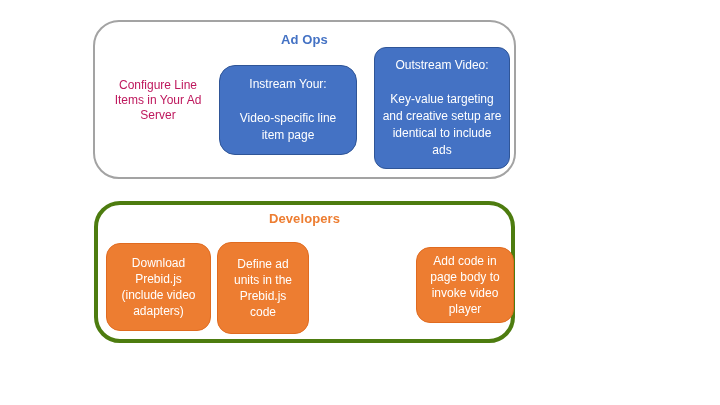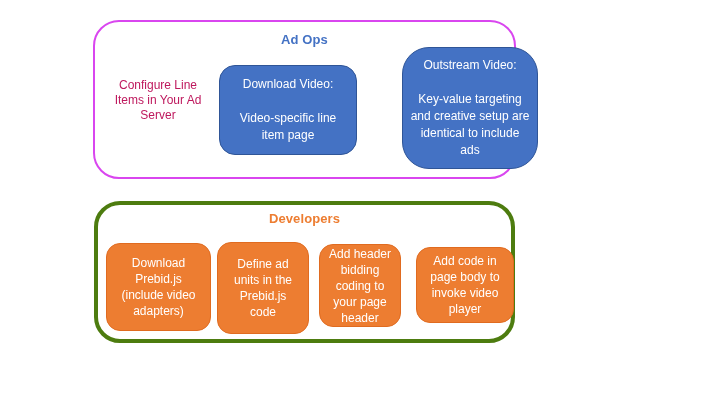--- a/index.html
+++ b/index.html
@@ -23,21 +23,21 @@
   
   .group {
     position: absolute;
     background: #ffffff;
     border-radius: 26px;
     box-sizing: border-box;
   }
   .group.adops {
     left: 93px; top: 20px;
     width: 423px; height: 159px;
-    border: 2px solid #d946ef;
+    border: 2px solid #a3a3a3;
   }
   .group.developers {
     left: 94px; top: 201px;
     width: 421px; height: 142px;
     border: 4px solid #4d7c0f;
   }
   .group-title {
     position: absolute;
     left: 0; right: 0;
     text-align: center;
@@ -76,23 +76,22 @@
   }
   .node.instream {
     left: 124px; top: 43px;
     width: 138px; height: 90px;
     border-radius: 16px;
     padding: 4px 8px;
   }
   .node.outstream {
     left: 279px; top: 25px;
     width: 136px; height: 122px;
-    border-radius: 27px;
+    border-radius: 12px;
     padding: 0 7px;
-    margin-left: 28px;
   }
   .node-heading { margin-bottom: 17px; }
 
   
   .step {
     position: absolute;
     background: #ED7D31;
     border: 1px solid #E06B20;
     color: #ffffff;
     box-sizing: border-box;
@@ -113,35 +112,34 @@
 <body>
 
 <div class="canvas">
 
   <div class="group adops">
     <div class="group-title">Ad Ops</div>
 
     <div class="side-note">Configure Line Items in Your Ad Server</div>
 
     <div class="node instream">
-      <div class="node-heading">Download Video:</div>
+      <div class="node-heading">Instream Your:</div>
       <div class="node-body">Video-specific line item page</div>
     </div>
 
     <div class="node outstream">
       <div class="node-heading">Outstream Video:</div>
       <div class="node-body">Key-value targeting and creative setup are identical to include ads</div>
     </div>
   </div>
 
   <div class="group developers">
     <div class="group-title">Developers</div>
 
     <div class="step s1">Download Prebid.js (include video adapters)</div>
 
     <div class="step s2">Define ad units in the Prebid.js code</div>
 
-    <div class="step s3">Add header bidding coding to your page header</div>
 
     <div class="step s4">Add code in page body to invoke video player</div>
   </div>
 
 </div>
 
 </body></html>

